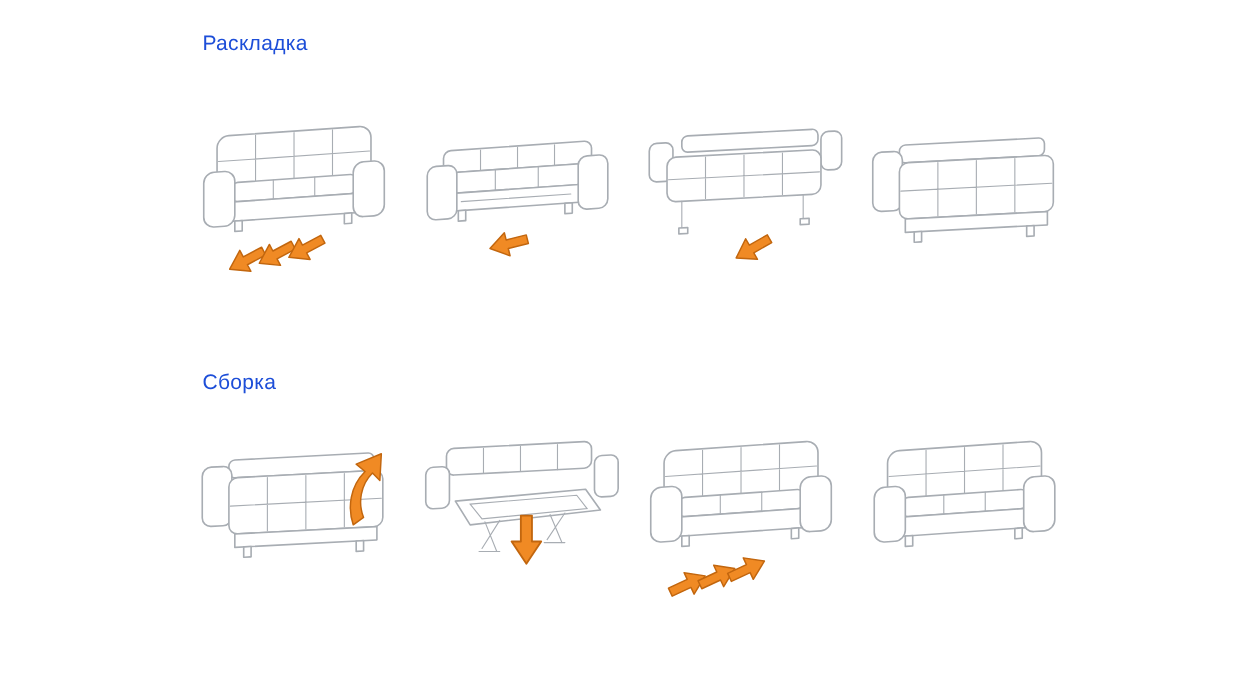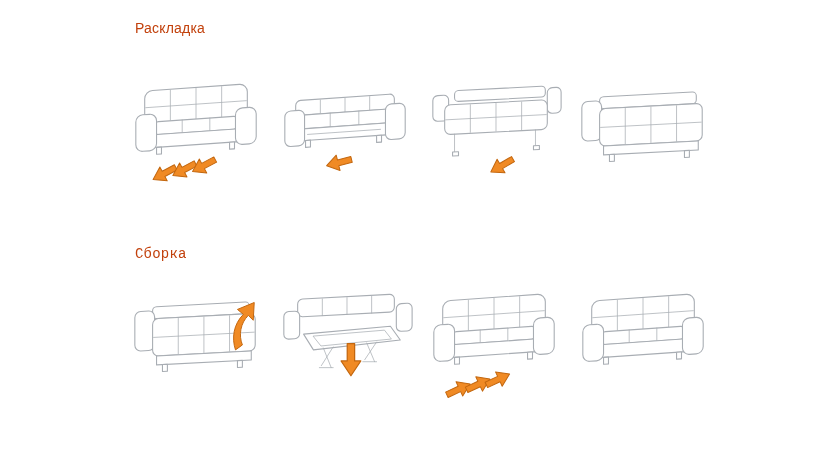--- a/index.html
+++ b/index.html
@@ -3,24 +3,24 @@
 <meta charset="utf-8">
 <style>
   html,body{margin:0;padding:0;background:#ffffff;}
   .canvas{
     position:relative;width:840px;height:450px;background:#ffffff;
     font-family:"Liberation Sans",sans-serif;overflow:hidden;
   }
   .panel{position:absolute;left:122px;top:0;width:600px;height:450px;background:#ffffff;}
   .section-title{
     position:absolute;margin:0;font-size:14px;font-weight:400;
-    color:#c2410c;letter-spacing:.2px;
+    color:#1d4ed8;letter-spacing:.2px;
   }
   #title-unfold{left:13px;top:20px;}
-  #title-fold{left:13px;top:246px;font-family:Liberation Mono, monospace;}
+  #title-fold{left:13px;top:246px;}
   .row{position:absolute;left:0;width:600px;display:flex;}
   .row-unfold{top:52px;}
   .row-fold{top:262px;}
   .fig{width:149px;height:158px;margin:0;display:flex;align-items:center;justify-content:center;}
   .fig svg{display:block;}
   .ln{fill:#ffffff;stroke:var(--line-color,#a8adb3);stroke-width:1.1;stroke-linejoin:round;}
   .seam{fill:none;stroke:var(--line-color,#a8adb3);stroke-width:.75;stroke-linecap:round;}
   .arrow{fill:var(--arrow-fill,#f08a24);stroke:var(--arrow-stroke,#c2660e);stroke-width:1;stroke-linejoin:round;}
 </style>
 </head>

